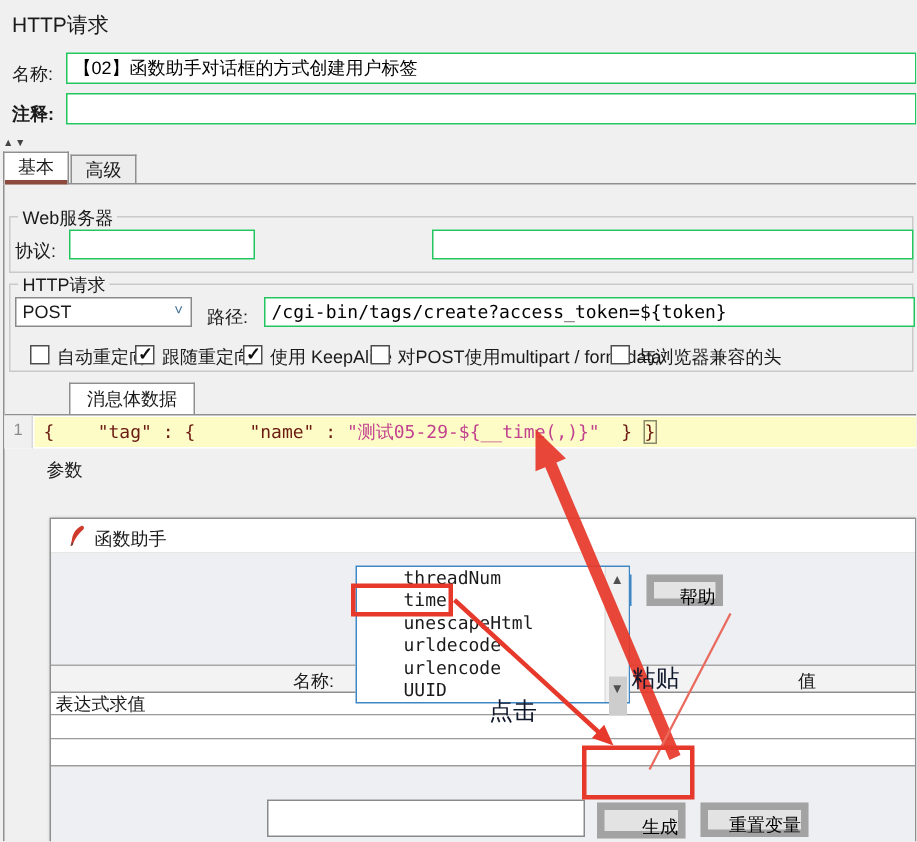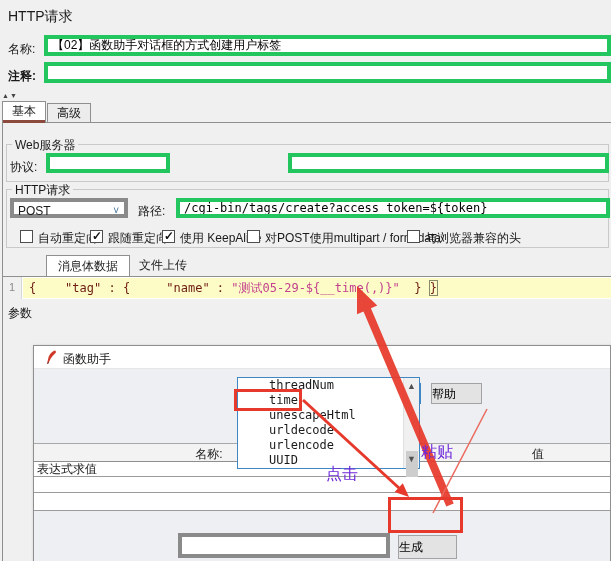--- a/index.html
+++ b/index.html
@@ -2,23 +2,23 @@
 <html><head>
 <meta charset="utf-8">
 <style>
   * { margin:0; padding:0; box-sizing:border-box; }
   html,body { width:611px; height:561px; overflow:hidden; }
   body { font-family:"Liberation Sans", sans-serif; font-size:12px; color:#1a1a1a; background:#f0f0f0; }
   .app { position:relative; width:611px; height:561px; background:#f0f0f0; overflow:hidden; }
   .mono { font-family:"DejaVu Sans Mono", monospace; }
   .abs { position:absolute; }
   .lbl { position:absolute; white-space:nowrap; }
-  .inp { position:absolute; background:#fff; border:4px solid #22c55e; font-size:12px; padding:0 4px;
+  .inp { position:absolute; background:#fff; border:1px solid #22c55e; font-size:12px; padding:0 4px;
          font-family:"Liberation Sans", sans-serif; outline:none; }
-  .btn { position:absolute; background:#e3e3e3; border:1px solid #a3a3a3; font-size:12px; text-align:left;
+  .btn { position:absolute; background:#e3e3e3; border:5px solid #a3a3a3; font-size:12px; text-align:right;
          font-family:"Liberation Sans", sans-serif; cursor:pointer; padding:0; line-height:20px; }
   
   .win-title { position:absolute; left:8px; top:8px; font-size:14px; }
   
   .tab { position:absolute; border:1px solid #8f8f8f; border-bottom:none; background:#ececec; text-align:center;
          font-size:12px; line-height:19px; }
   .tab.active { background:#fff; box-shadow:inset 0 -3px 0 #8c4a3c; z-index:2; }
   .panel-border { position:absolute; left:2px; top:122px; right:0; bottom:0; border-top:1px solid #8f8f8f;
                   border-left:1px solid #8f8f8f; background:#f0f0f0; }
   .fieldset { position:absolute; border:1px solid #c9c9c9; }
@@ -60,21 +60,21 @@
             color:#505050; font-size:9px; line-height:15px; cursor:pointer; }
   .ddscroll .up { top:1px; } .ddscroll .dn { bottom:1px; }
   .ddthumb { position:absolute; left:2px; top:73px; width:12px; height:26px; background:#cdcdcd; cursor:pointer; }
   
   .result-box { position:absolute; left:192px; top:221px; right:-1px; height:23px; background:#fff; border:1px solid #8a8a8a; }
   .result-gutter { position:absolute; left:0; top:0; width:21px; height:100%; background:#f6f6f1; border-right:1px solid #ddd;
                    color:#9a9a9a; font-size:11px; text-align:center; line-height:20px; }
   .result-line { position:absolute; left:22px; top:1px; right:0; bottom:0; background:#fdfcc6; }
   
   .redbox { position:absolute; border:3px solid #e6392b; z-index:60; background:transparent; pointer-events:none; }
-  .redtext { position:absolute; color:#6d28d9; font-size:16px; z-index:60; pointer-events:none; white-space:nowrap; }
+  .redtext { position:absolute; color:#0f172a; font-size:16px; z-index:60; pointer-events:none; white-space:nowrap; }
   .overlay-svg { position:absolute; left:0; top:0; width:611px; height:561px; z-index:55; pointer-events:none; }
 </style>
 </head>
 <body>
 
 <div class="app">
 
   <div class="win-title">HTTP请求</div>
 
   <div class="lbl" style="left:8px;top:41px;">名称:</div>
@@ -111,23 +111,22 @@
   <div class="lbl" style="left:38px;top:230px;">自动重定向</div>
   <span class="cb-box checked" style="left:90px;top:230px;"></span>
   <div class="lbl" style="left:108px;top:230px;">跟随重定向</div>
   <span class="cb-box checked" style="left:162px;top:230px;"></span>
   <div class="lbl" style="left:180px;top:230px;">使用 KeepAlive</div>
   <span class="cb-box" style="left:247px;top:230px;"></span>
   <div class="lbl" style="left:265px;top:230px;">对POST使用multipart / form-data</div>
   <span class="cb-box" style="left:407px;top:230px;"></span>
   <div class="lbl" style="left:425px;top:230px;">与浏览器兼容的头</div>
 
-  <div class="btab" style="left:1px;width:38px;margin-top:48px;">参数</div>
+  <div class="btab" style="left:24px;width:38px;margin-top:48px;">参数</div>
   <div class="btab active" style="left:46px;width:84px;">消息体数据</div>
-  <div class="btab" style="left:130px;width:66px;">文件上传</div>
 
   <div class="editor">
     <div class="gutter">1</div>
     <div class="codeline"><span class="code-default">{    "tag" : {     "name" : </span><span class="code-string">"测试05-29-${__time(,)}"</span><span class="code-default">  } </span><span class="code-default code-caret">}</span></div>
   </div>
 
   <div class="dialog">
     <div class="dlg-titlebar">
       <svg class="quill" viewBox="0 0 12 15">
         <path d="M9.5 0.5 C 6 2, 3.5 5.5, 3 9.5 L 2 14 L 3.5 13.5 C 4.5 10, 6.5 6.5, 10.5 3 C 11.5 2, 10.8 0.5, 9.5 0.5 Z" fill="#cf3a2b"></path>
@@ -150,20 +149,21 @@
       <span>表达式求值</span>
       <span class="abs" style="left:390px;right:0;top:0;bottom:0;"></span>
     </div>
     <div class="trow" style="top:131px;height:16px;">
       <span class="abs" style="left:390px;right:0;top:0;bottom:0;"></span>
     </div>
     <div class="trow" style="top:147px;height:18px;"></div>
 
     <input class="inp" style="left: 144px; top: 187px; width: 212px; height: 25px; border-color: rgb(138, 138, 138);" type="text" value="">
     <button class="btn" style="left:364px;top:189px;width:59px;height:24px;line-height:22px;">生成</button>
+    <button class="btn" style="left:433px;top:189px;width:72px;height:23px;">重置变量</button>
 
     <div class="lbl mono" style="left:12px;top:226px;font-weight:bold;font-size:12px;">The result of the function is</div>
     <div class="result-box">
       <div class="result-gutter">1</div>
       <div class="result-line"></div>
     </div>
   </div>
 
   <div class="ddlist">
     <div class="dditem">threadNum</div>

